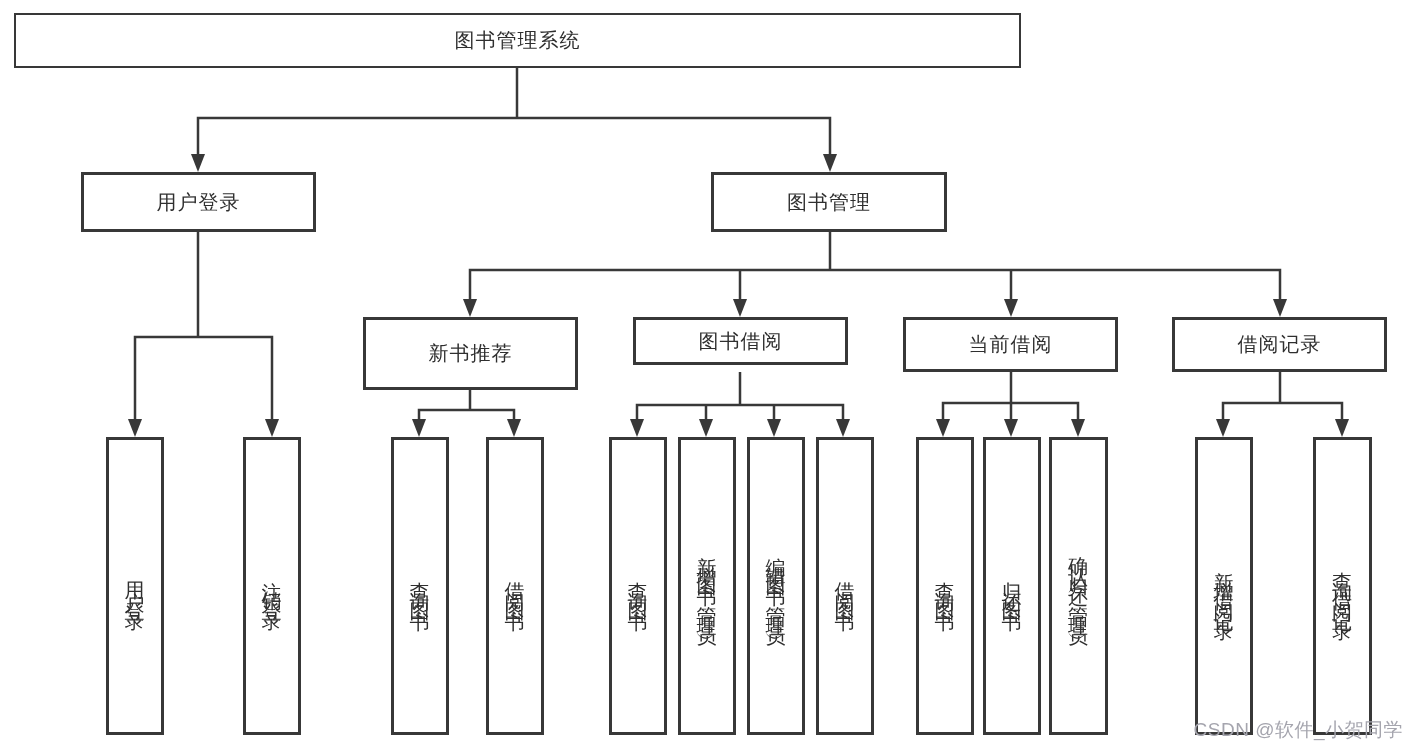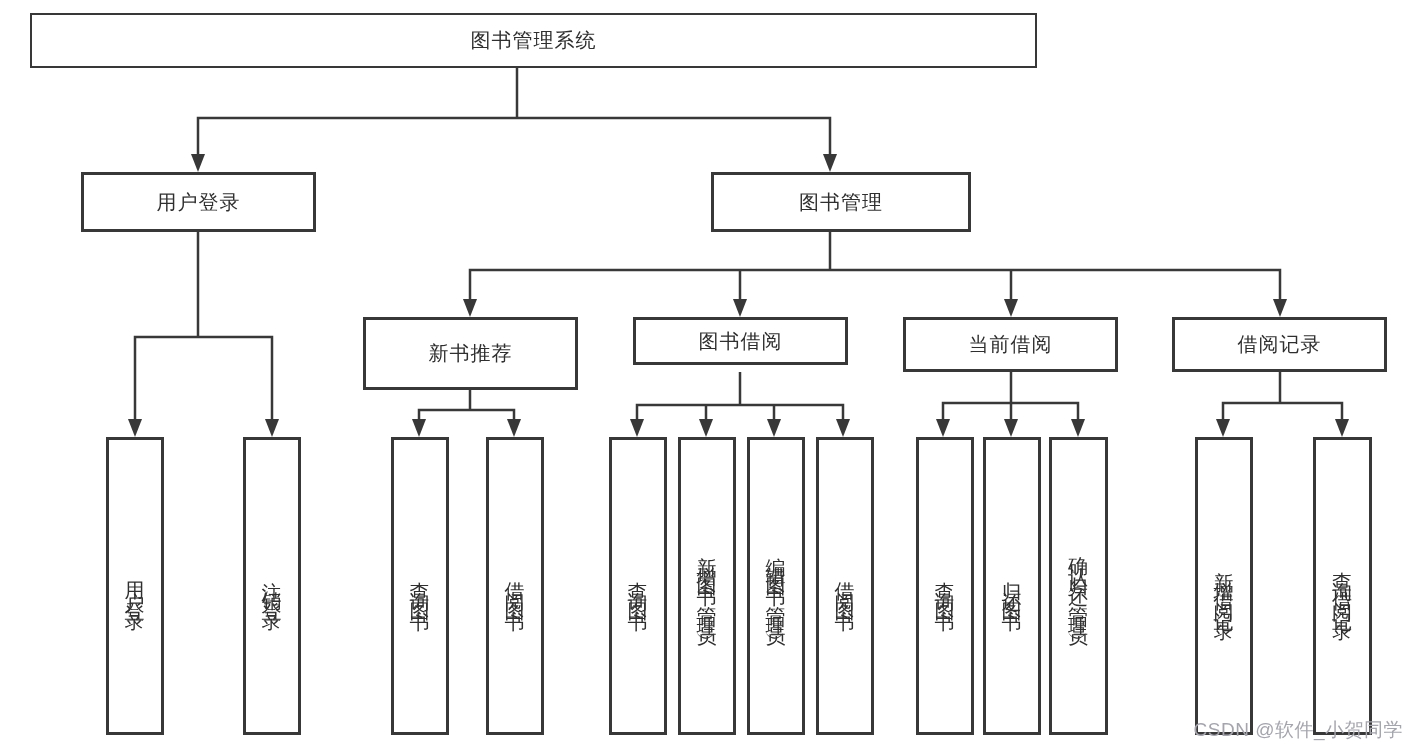--- a/index.html
+++ b/index.html
@@ -18,21 +18,21 @@
     background:#fff;
     border:3px solid var(--line);
     display:flex;
     align-items:center;
     justify-content:center;
     font-size:20px;
     color:var(--text);
     letter-spacing:1px;
     z-index:2;
   }
-  .node.root{border-width:2px;margin-left:16px;}
+  .node.root{border-width:2px;}
   .leaf span{
     writing-mode:vertical-rl;
     text-orientation:mixed;
     letter-spacing:10px;
     line-height:1;
     font-size:20px;
   }
   .watermark{
     position:absolute;
     right:2px;
@@ -82,21 +82,21 @@
     </g>
   </svg>
 
   <div class="node root" style="left:14px;top:13px;width:1007px;height:55px">
     <span>图书管理系统</span>
   </div>
 
   <div class="node" style="left:81px;top:172px;width:235px;height:60px">
     <span>用户登录</span>
   </div>
-  <div class="node" style="left:711px;top:172px;width:260px;height:60px">
+  <div class="node" style="left:711px;top:172px;width:236px;height:60px">
     <span>图书管理</span>
   </div>
 
   <div class="node" style="left:363px;top:317px;width:215px;height:73px">
     <span>新书推荐</span>
   </div>
   <div class="node" style="left:633px;top:317px;width:215px;height:48px">
     <span>图书借阅</span>
   </div>
   <div class="node" style="left:903px;top:317px;width:215px;height:55px">

